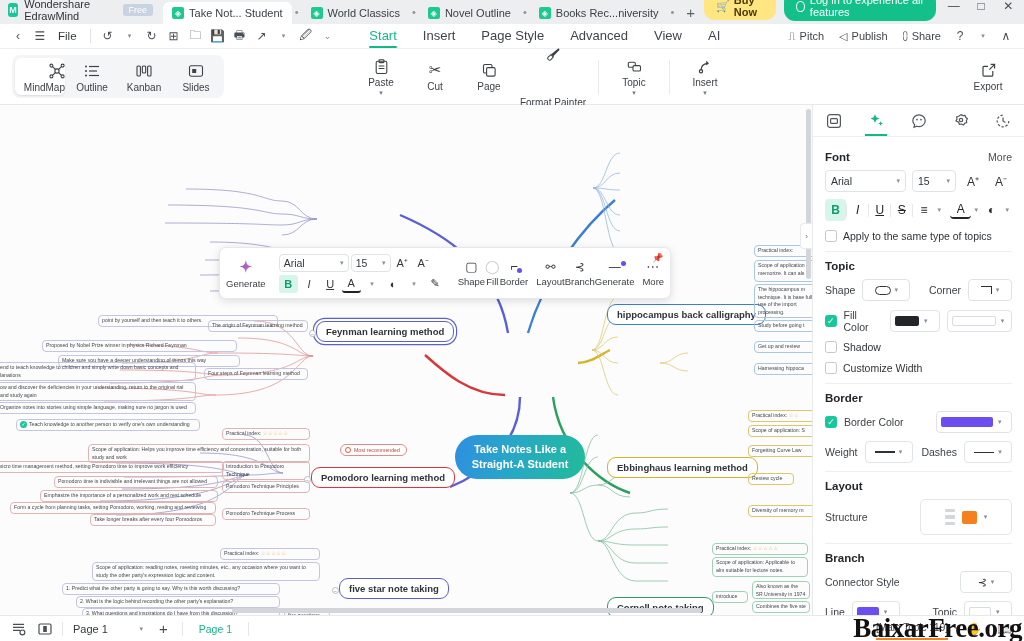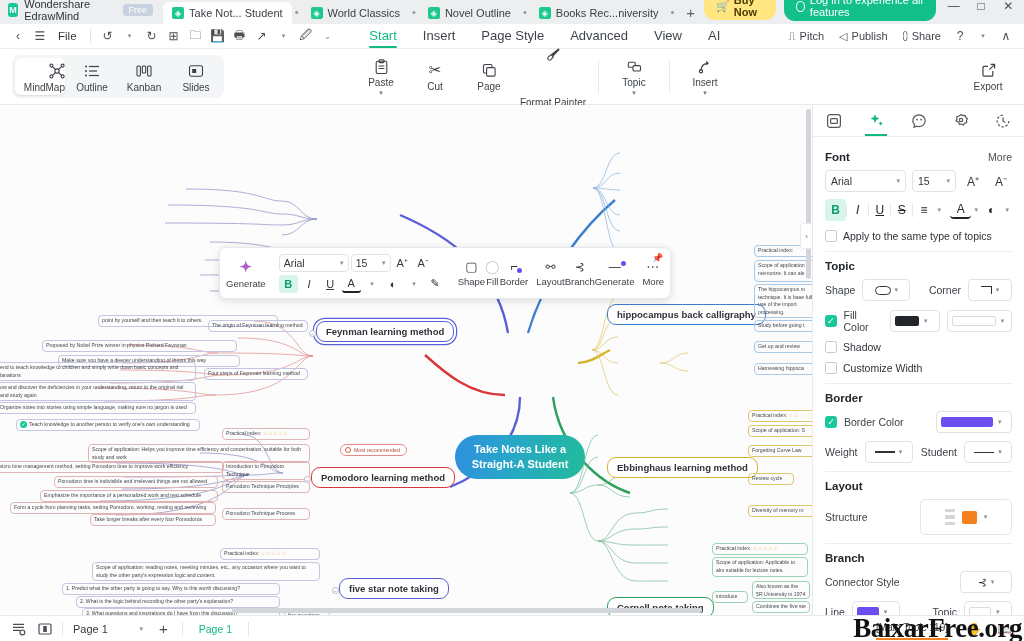--- a/index.html
+++ b/index.html
@@ -706,21 +706,21 @@
             <span class="sw" style="background:#6c4df0;width:52px"></span>
               <span class="cv2">▾</span>
           </div>
         </div>
         <div class="f-row">
           <span class="lbl">Weight</span>
           <div class="mini" style="width:48px">
             <span class="linew"></span>
               <span class="cv2">▾</span>
           </div>
-          <span class="lbl" style="margin-left:auto">Student</span>
+          <span class="lbl" style="margin-left:auto">Dashes</span>
           <div class="mini" style="width:48px">
             <span class="linet"></span>
               <span class="cv2">▾</span>
           </div>
         </div>
         <div class="hr"></div>
 
         <div class="sec-head">
           <span class="sec-title">Layout</span>
         </div>

